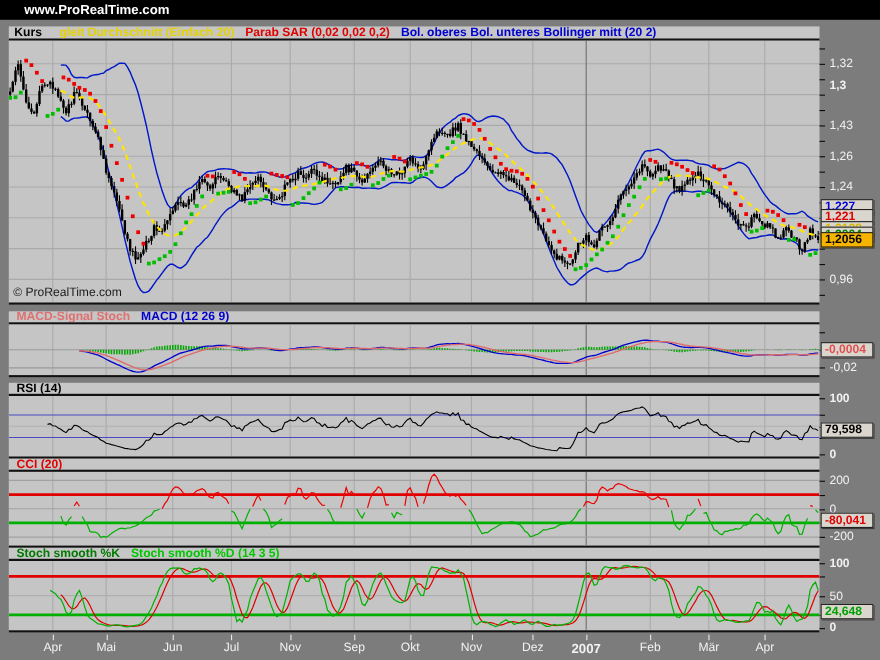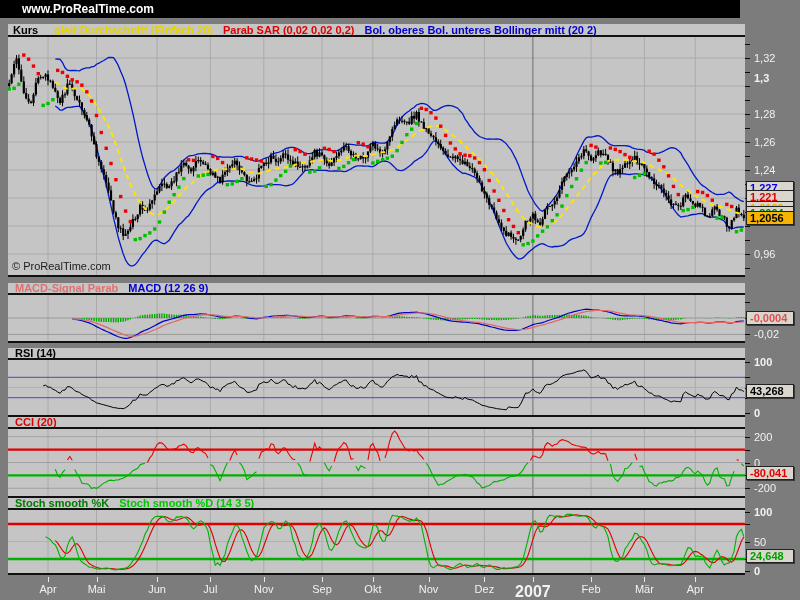--- a/index.html
+++ b/index.html
@@ -1,19 +1,19 @@
 <!DOCTYPE html>
 <html><head>
 <meta charset="utf-8">
 <style>
   html,body{margin:0;padding:0;}
   body{width:800px;height:600px;overflow:hidden;background:#7c7c7c;
        font-family:"Liberation Sans","DejaVu Sans",sans-serif;-webkit-font-smoothing:none;}
   .app{position:relative;width:800px;height:600px;background:#7c7c7c;}
-  .titlebar{position:absolute;left:0;top:0;width:740px;height:18px;background:#000;
+  .titlebar{position:absolute;left:0;top:0;width:800px;height:18px;background:#000;
             color:#fff;font-size:12px;font-weight:bold;display:flex;align-items:center;}
   .titlebar .site{margin-left:22px;}
   .titlebar .center{position:absolute;left:310px;display:flex;gap:18px;white-space:nowrap;}
   .phead{position:absolute;left:8px;width:737px;background:#c6c6c6;border-bottom:2px solid #111;
          font-size:11px;font-weight:bold;display:flex;align-items:center;gap:10px;
          padding-left:3px;box-sizing:border-box;white-space:nowrap;overflow:hidden;}
   .plot{position:absolute;left:8px;width:737px;background:#c5c5c5;border-bottom:2px solid #111;
         box-sizing:border-box;overflow:hidden;}
   .plot svg{display:block;}
   .watermark{position:absolute;left:4px;bottom:3px;font-size:11px;color:#1c1c1c;z-index:5;}
@@ -21,21 +21,21 @@
   #axis{position:absolute;left:745px;top:0;width:55px;height:600px;}
   .ylab{position:absolute;left:9px;transform:translateY(-50%);font-size:11px;color:#f2f2f2;white-space:nowrap;}
   .ylab.b{font-weight:bold;}
   .ytick{position:absolute;left:0;width:5px;height:1px;background:#0a0a0a;}
   .tag{position:absolute;left:1px;transform:translateY(-50%);font-size:11px;font-weight:bold;
        background:#dad6ce;border:1px solid #222;box-shadow:1px 1px 0 #3a3a3a;
        padding:0 3px;line-height:12px;white-space:nowrap;min-width:40px;}
   #xaxis{position:absolute;left:0;top:575px;width:798px;height:25px;}
   .xtick{position:absolute;top:2px;width:1px;height:5px;background:#e8e8e8;}
   .xlab{position:absolute;top:8px;transform:translateX(-50%);font-size:11px;color:#f2f2f2;}
-  .xlab.b{font-weight:bold;font-size:16px;}
+  .xlab.b{font-weight:bold;font-size:12px;}
 </style>
 </head>
 <body>
 
 <div class="app">
 
   <div class="titlebar">
     <span class="site">www.ProRealTime.com</span>
   </div>
 
@@ -839,21 +839,21 @@
           <rect x="717.1" y="165.7" width="3.4" height="3.4" fill="#ee0000"></rect>
           <rect x="722.0" y="167.8" width="3.4" height="3.4" fill="#ee0000"></rect>
           <rect x="726.8" y="193.0" width="3.4" height="3.4" fill="#00be00"></rect>
           <rect x="731.7" y="191.4" width="3.4" height="3.4" fill="#00be00"></rect>
         </g>
       </svg>
     <span class="watermark">© ProRealTime.com</span>
   </div>
 
   <div class="phead" style="top:283px;height:12px;">
-    <span style="color:#e07070;margin-left:4px;">MACD-Signal Parab</span>
+    <span style="color:#e07070;margin-left:4px;">MACD-Signal Stoch</span>
     <span style="color:#0000d0;">MACD (12 26 9)</span>
   </div>
   <div class="plot" id="plot-macd" style="top:295px;height:48px;">
       <svg width="737" height="46">
    <g>
           <line x1="40.0" y1="0" x2="40.0" y2="46" stroke="#aaaaaa" stroke-width="1"></line>
           <line x1="88.5" y1="0" x2="88.5" y2="46" stroke="#aaaaaa" stroke-width="1"></line>
           <line x1="149.1" y1="0" x2="149.1" y2="46" stroke="#aaaaaa" stroke-width="1"></line>
           <line x1="202.4" y1="0" x2="202.4" y2="46" stroke="#aaaaaa" stroke-width="1"></line>
           <line x1="255.8" y1="0" x2="255.8" y2="46" stroke="#aaaaaa" stroke-width="1"></line>
@@ -1280,34 +1280,34 @@
       <div class="ytick" style="top: 462.5px;"></div>
       <div class="ytick" style="top: 475.4px;"></div>
       <div class="ytick" style="top: 488.3px;"></div>
       <div class="ytick" style="top: 512.3px;"></div>
       <div class="ytick" style="top: 524px;"></div>
       <div class="ytick" style="top: 541.5px;"></div>
       <div class="ytick" style="top: 559px;"></div>
       <div class="ytick" style="top: 570.7px;"></div>
       <div class="ylab" style="top: 58px;">1,32</div>
       <div class="ylab b" style="top: 78px;">1,3</div>
-      <div class="ylab" style="top: 114px;">1,28</div>
+      <div class="ylab" style="top: 114px;">1,43</div>
       <div class="ylab" style="top: 142px;">1,26</div>
       <div class="ylab" style="top: 170px;">1,24</div>
       <div class="ylab" style="top: 254px;">0,96</div>
       <div class="tag" style="top: 188.2px; color: rgb(0, 0, 224); z-index: 1;">1,227</div>
       <div class="tag" style="top: 196.6px; color: rgb(224, 0, 0); z-index: 2;">1,221</div>
       <div class="tag" style="top: 207.9px; color: rgb(216, 184, 0); z-index: 3;">1,2129</div>
       <div class="tag" style="top: 213px; color: rgb(0, 128, 0); z-index: 3;">1,2004</div>
       <div class="tag" style="top: 218.2px; color: rgb(0, 0, 0); z-index: 4; background: rgb(246, 180, 0);">1,2056</div>
       <div class="ylab" style="top: 334.4px;">-0,02</div>
       <div class="tag" style="top: 318.3px; color: rgb(224, 80, 80); z-index: 1;">-0,0004</div>
       <div class="ylab b" style="top: 362px;">100</div>
       <div class="ylab b" style="top: 413px;">0</div>
-      <div class="tag" style="top: 390.9px; color: rgb(0, 0, 0); z-index: 1;">43,268</div>
+      <div class="tag" style="top: 390.9px; color: rgb(0, 0, 0); z-index: 1;">79,598</div>
       <div class="ylab" style="top: 436.7px;">200</div>
       <div class="ylab" style="top: 462.5px;">0</div>
       <div class="ylab" style="top: 488.3px;">-200</div>
       <div class="tag" style="top: 472.8px; color: rgb(224, 0, 0); z-index: 1;">-80,041</div>
       <div class="ylab b" style="top: 512.3px;">100</div>
       <div class="ylab" style="top: 541.5px;">50</div>
       <div class="ylab b" style="top: 570.7px;">0</div>
       <div class="tag" style="top: 556.3px; color: rgb(0, 160, 0); z-index: 1;">24,648</div>
     </div>
   <div id="xaxis">

